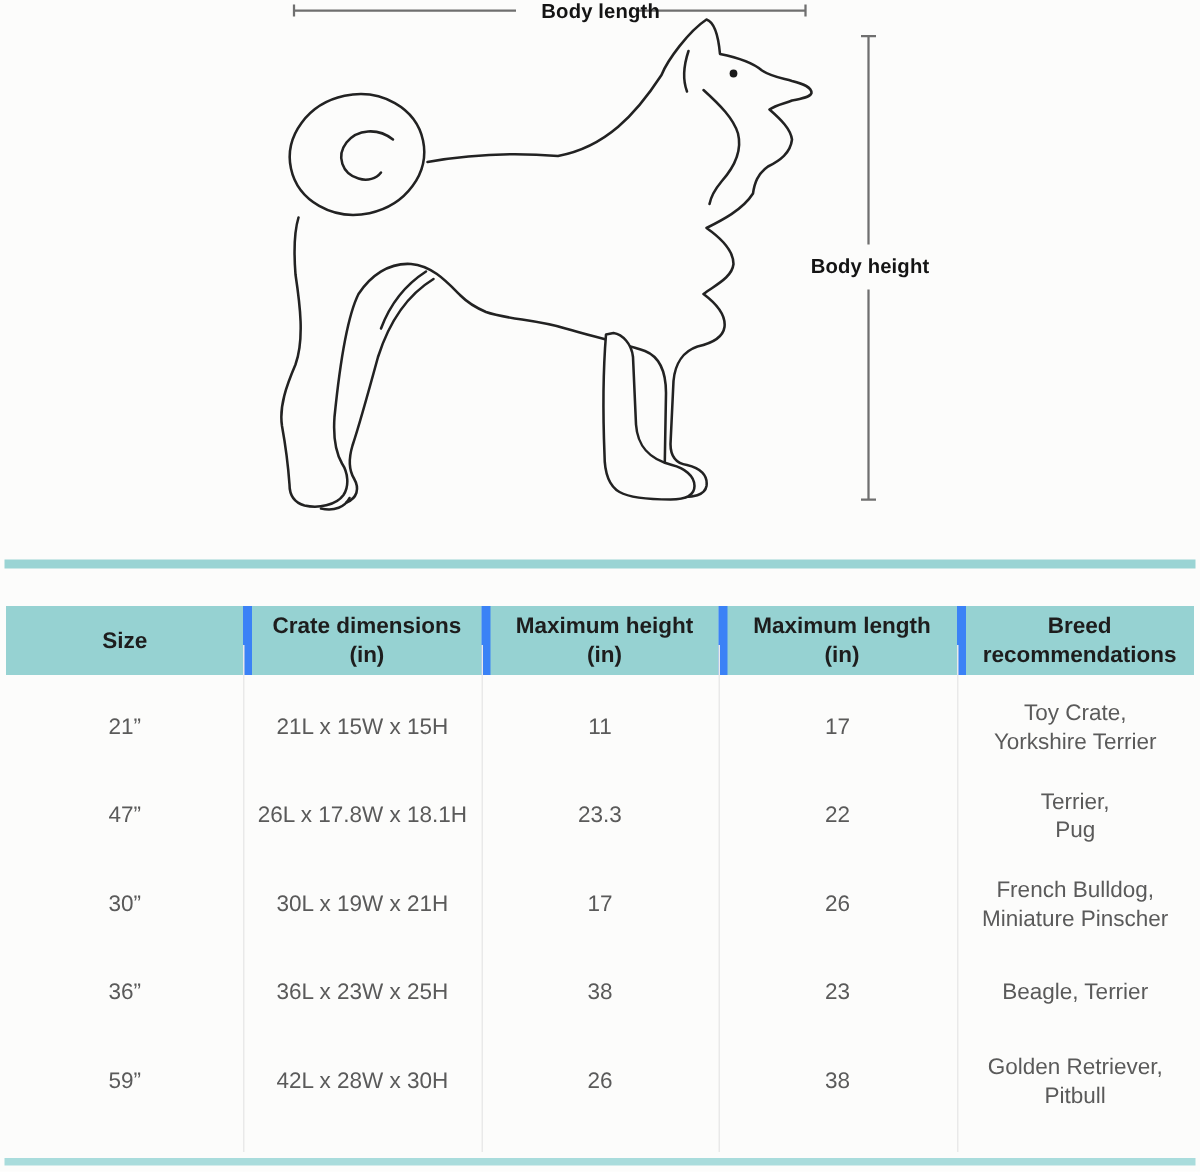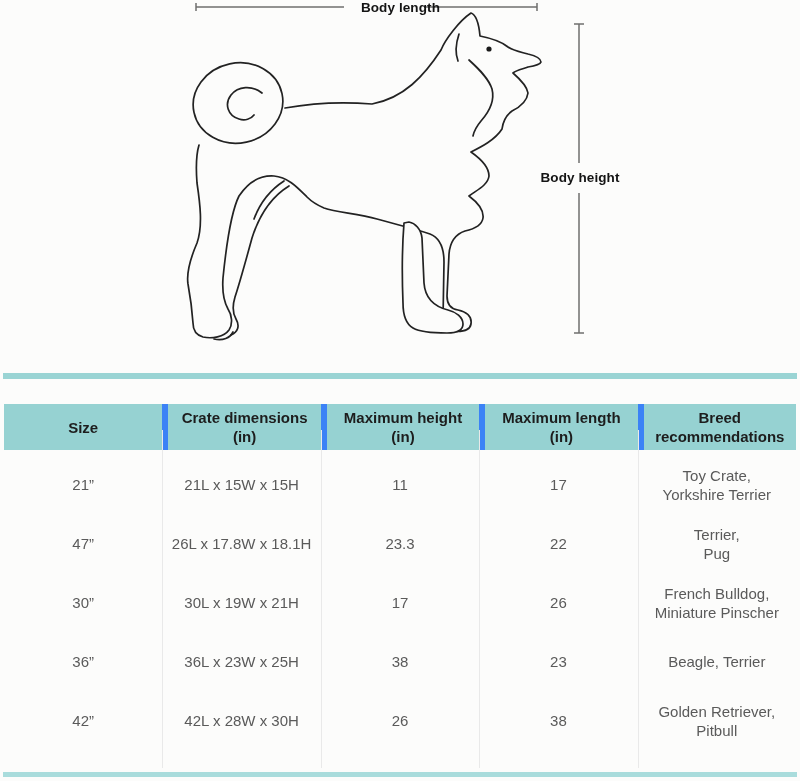--- a/index.html
+++ b/index.html
@@ -172,21 +172,21 @@
 Miniature Pinscher</div>
       </div>
       <div class="trow">
         <div class="bcell">36”</div>
         <div class="bcell">36L x 23W x 25H</div>
         <div class="bcell">38</div>
         <div class="bcell">23</div>
         <div class="bcell">Beagle, Terrier</div>
       </div>
       <div class="trow">
-        <div class="bcell">42”</div>
+        <div class="bcell">59”</div>
         <div class="bcell">42L x 28W x 30H</div>
         <div class="bcell">26</div>
         <div class="bcell">38</div>
         <div class="bcell">Golden Retriever,
 Pitbull</div>
       </div>
     </div>
   </div>
 
   <div class="strip-bottom"></div>

